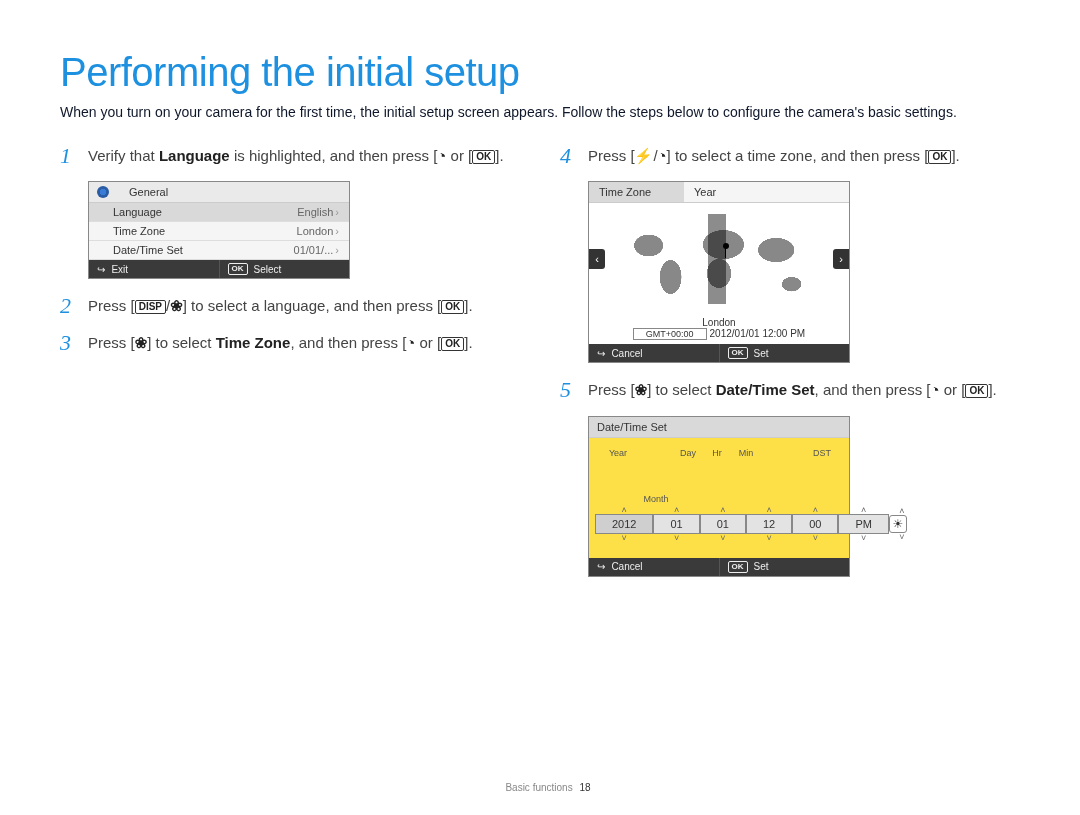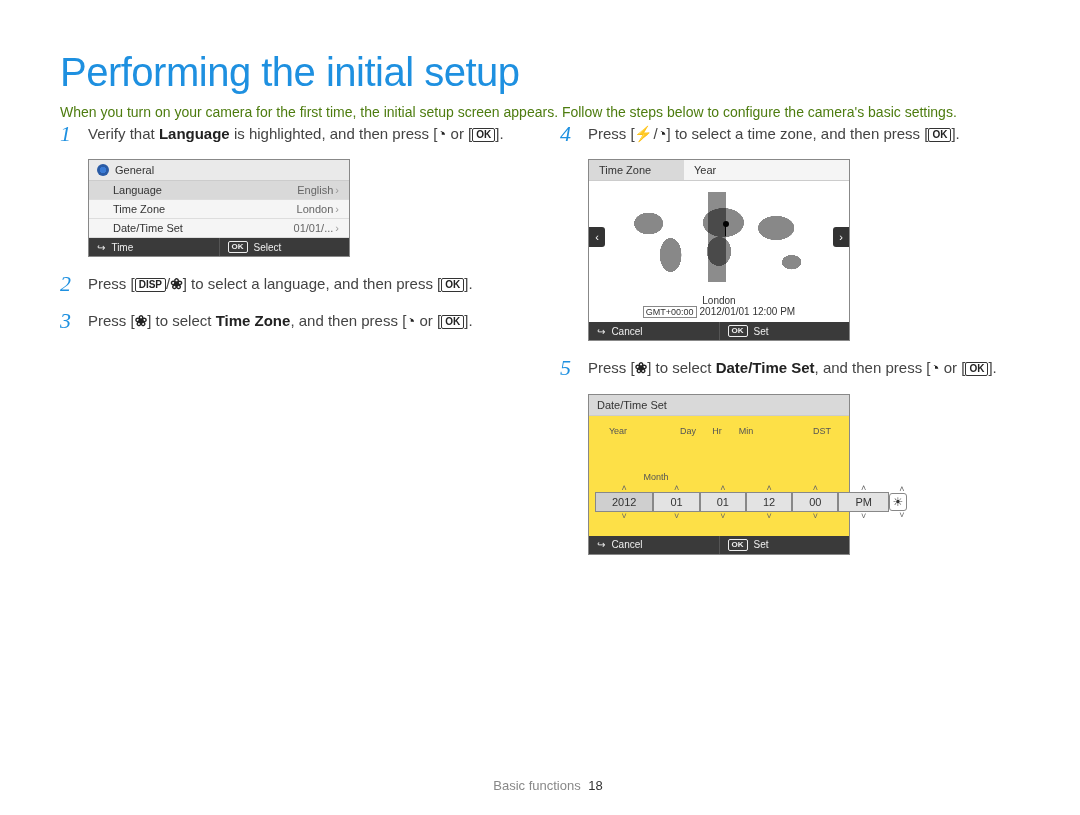--- a/index.html
+++ b/index.html
@@ -15,21 +15,22 @@
   h1.title {
     color: #1e90e0;
     font-size: 40px;
     font-weight: 400;
     letter-spacing: -0.5px;
     margin-bottom: 8px;
   }
   .intro {
     font-size: 14px;
     line-height: 1.4;
-    color: #4d7c0f;
+    color: #0f172a;
+    margin-bottom: 22px;
   }
   .columns {
     display: flex;
     gap: 40px;
   }
   .col {
     width: 470px;
   }
   .step {
     display: flex;
@@ -71,21 +72,21 @@
     background: #f5f5f5;
     font-size: 11px;
     color: #333;
   }
   .p-header {
     background: #eaeaea;
     border-bottom: 1px solid #ccc;
     padding: 4px 8px;
     display: flex;
     align-items: center;
-    gap: 6px;
+    gap: 20px;
   }
   .gear {
     width: 12px; height: 12px; border-radius: 50%;
     background: radial-gradient(circle,#3a7bd5 35%,#2a5ba5 36%);
     position: relative;
   }
   .rows { }
   .row {
     display: flex;
     justify-content: space-between;
@@ -149,21 +150,21 @@
     position:absolute; left:52%; top:32%;
     width:6px; height:6px; background:#000; border-radius:50%;
   }
   .pin::after {
     content:""; position:absolute; left:2px; top:5px;
     border-left:1px solid #000; height:10px;
   }
   .tz-info {
     text-align:center; font-size:10px; padding:2px 0 4px; background:#fff;
   }
-  .gmtbox { display:inline-block; border:1px solid #888; padding:0 2px; margin-right:3px; font-size:9px;}
+  .gmtbox { display:inline-block; border:1px solid #888; padding:0 12px; margin-right:3px; font-size:9px;}
 
   
   .dt-body { background:#fde047; padding: 10px 6px 16px; }
   .dt-labels { display:flex; font-size:9px; color:#555; padding: 0 2px 2px; }
   .dt-labels span { text-align:center; }
   .w-yr{width:42px;} .w-m{width:34px;margin-top:46px;} .w-d{width:30px;} .w-h{width:28px;} .w-mi{width:30px;} .w-dst{width:38px; margin-left:auto;}
   .dt-spin-row { display:flex; gap:0; align-items:center; }
   .spin {
     display:flex; flex-direction:column; align-items:center;
   }
@@ -183,21 +184,21 @@
     font-size: 13px;
     color:#555;
     padding-left: 14px;
     position:relative;
     margin-top:6px;
   }
   .note::before { content:"•"; position:absolute; left:0; }
 
   .footer {
     position:absolute; bottom:22px; left:16px; right:0;
-    text-align:center; font-size:13px; color:#888;
+    text-align:center; font-size:10px; color:#888;
   }
   .footer .pn { color:#333; font-weight:400; margin-left:4px;}
 </style>
 </head>
 <body>
 
 <h1 class="title">Performing the initial setup</h1>
 <p class="intro">When you turn on your camera for the first time, the initial setup screen appears. Follow the steps below to configure the camera's basic settings.</p>
 
 <div class="columns">
@@ -226,21 +227,21 @@
           <span class="v"><span>London</span><span class="chev">›</span></span>
         </div>
         <div class="row">
           <span>Date/Time Set</span>
           <span class="v"><span>01/01/...</span><span class="chev">›</span></span>
         </div>
       </div>
       <div class="p-footer">
         <div class="half">
             <span class="ret">↩</span>
-            <span>Time</span>
+            <span>Exit</span>
           </div>
         <div class="half">
             <span class="okbox">OK</span>
             <span>Select</span>
           </div>
       </div>
     </div>
 
     <div class="step">
       <div class="num">2</div>

